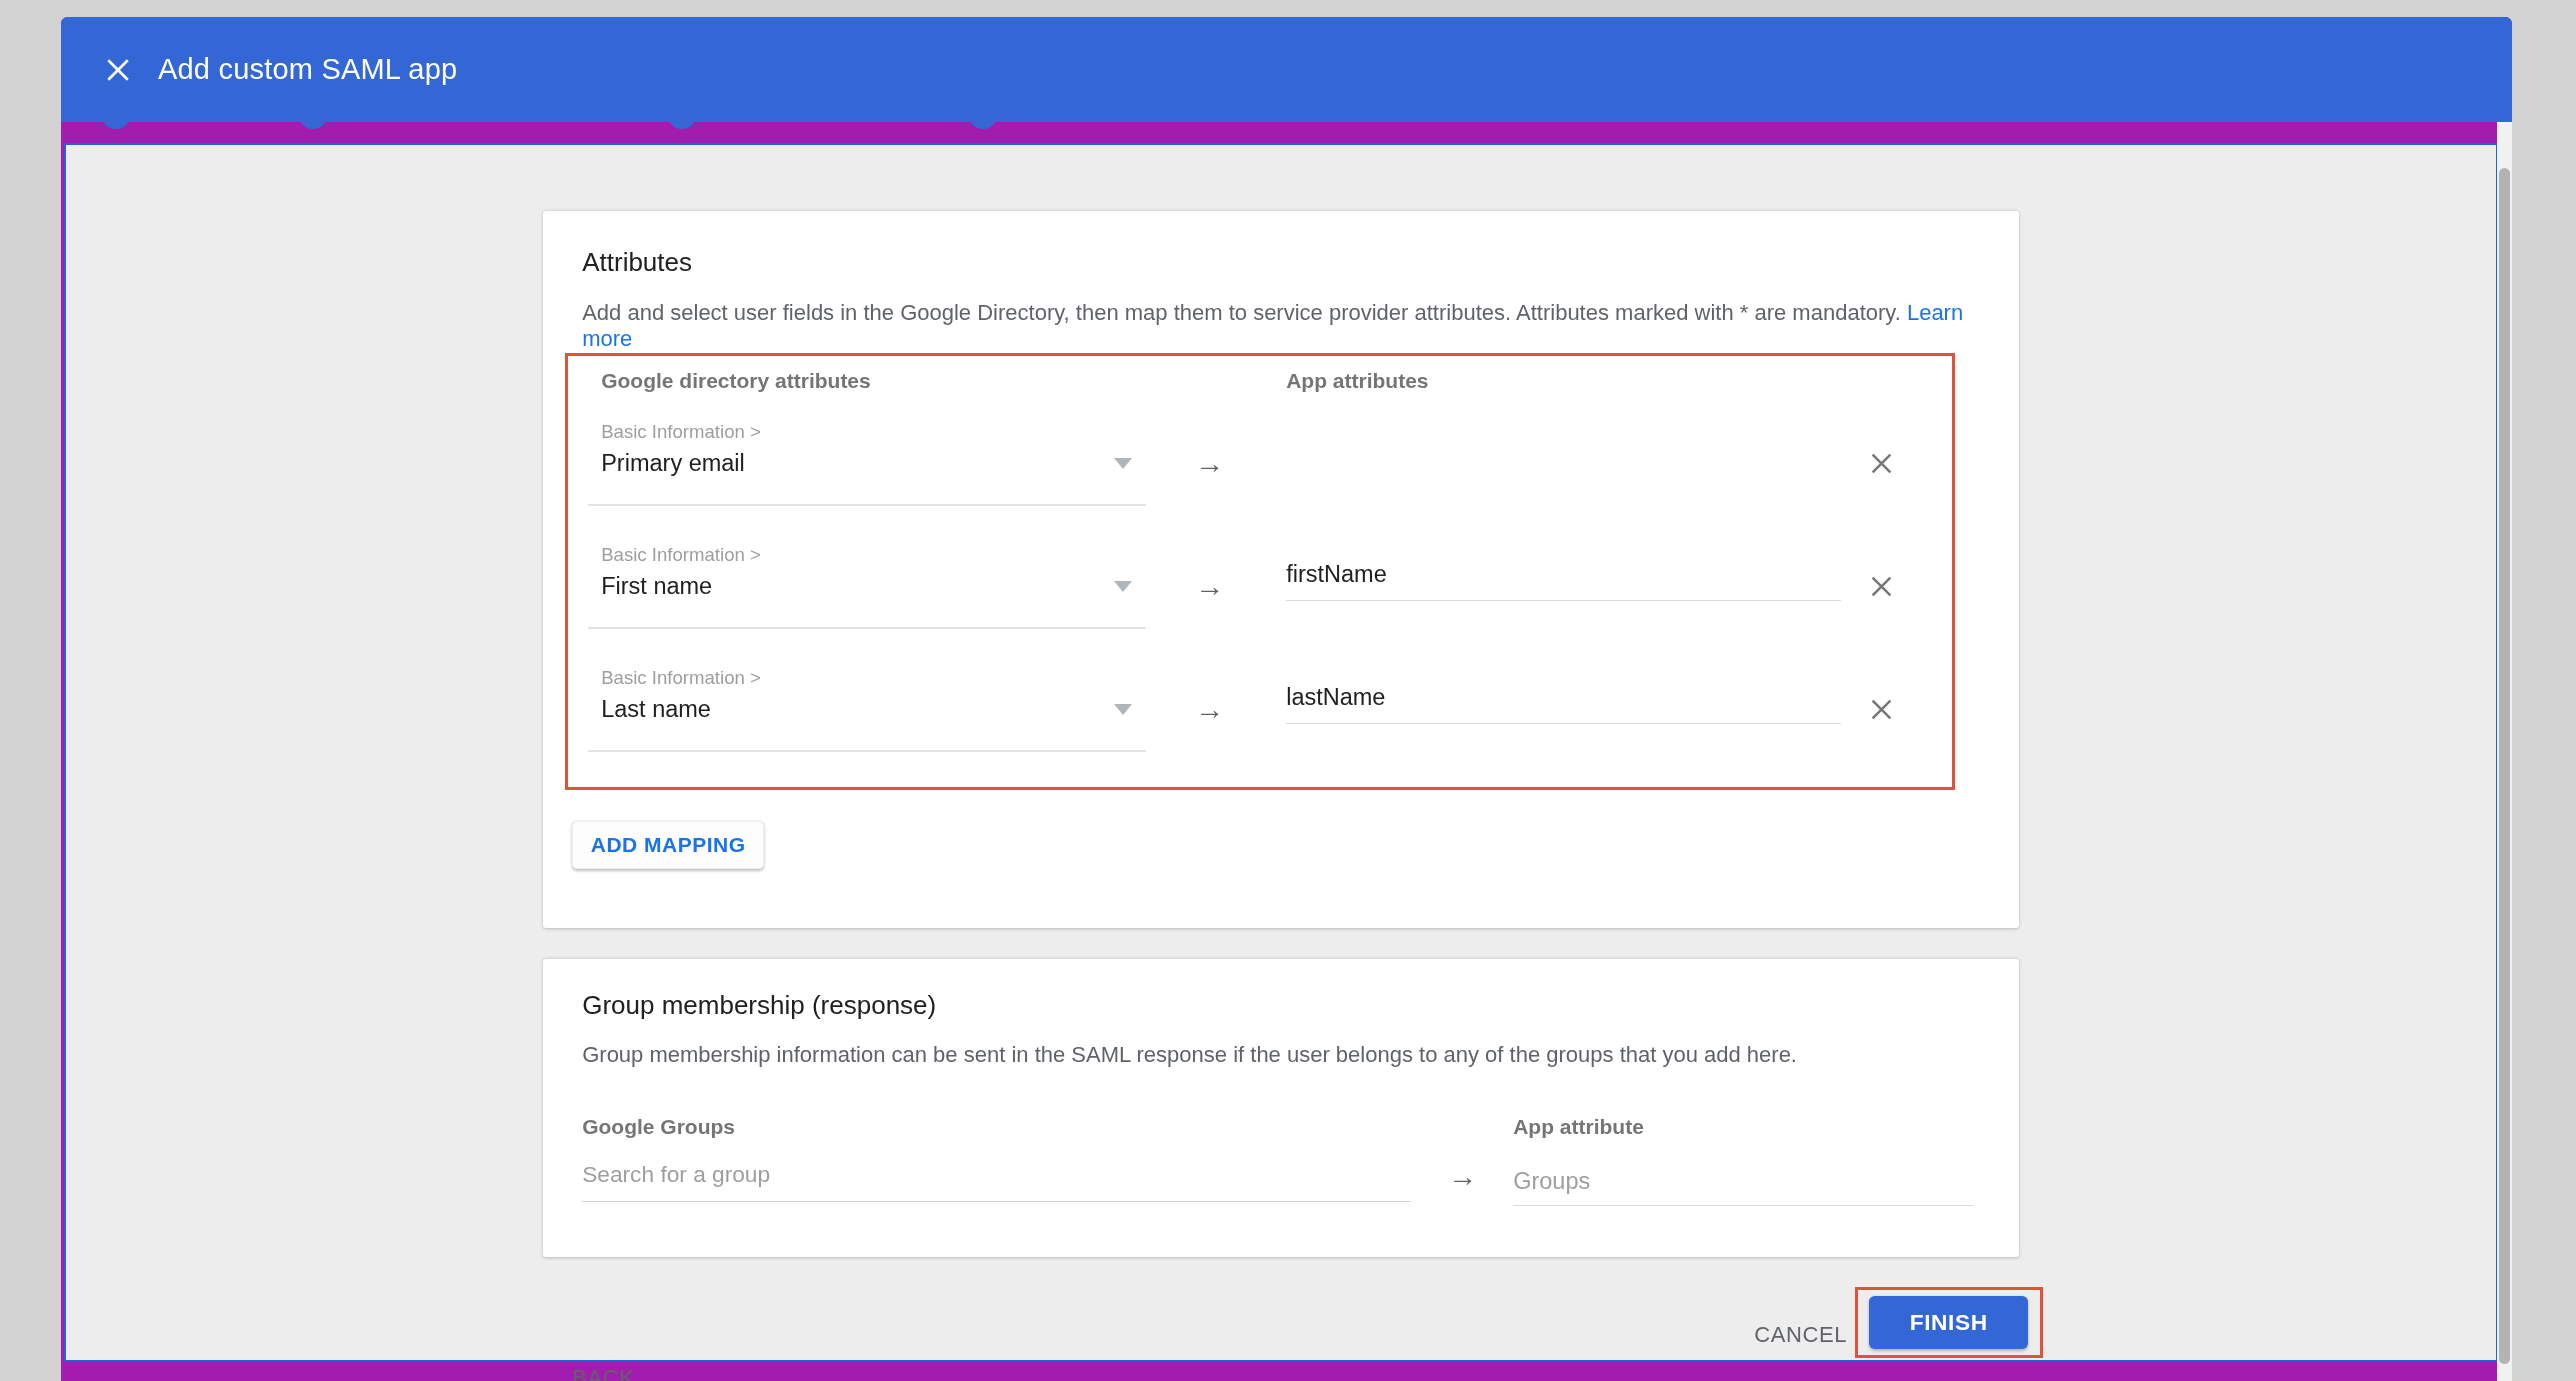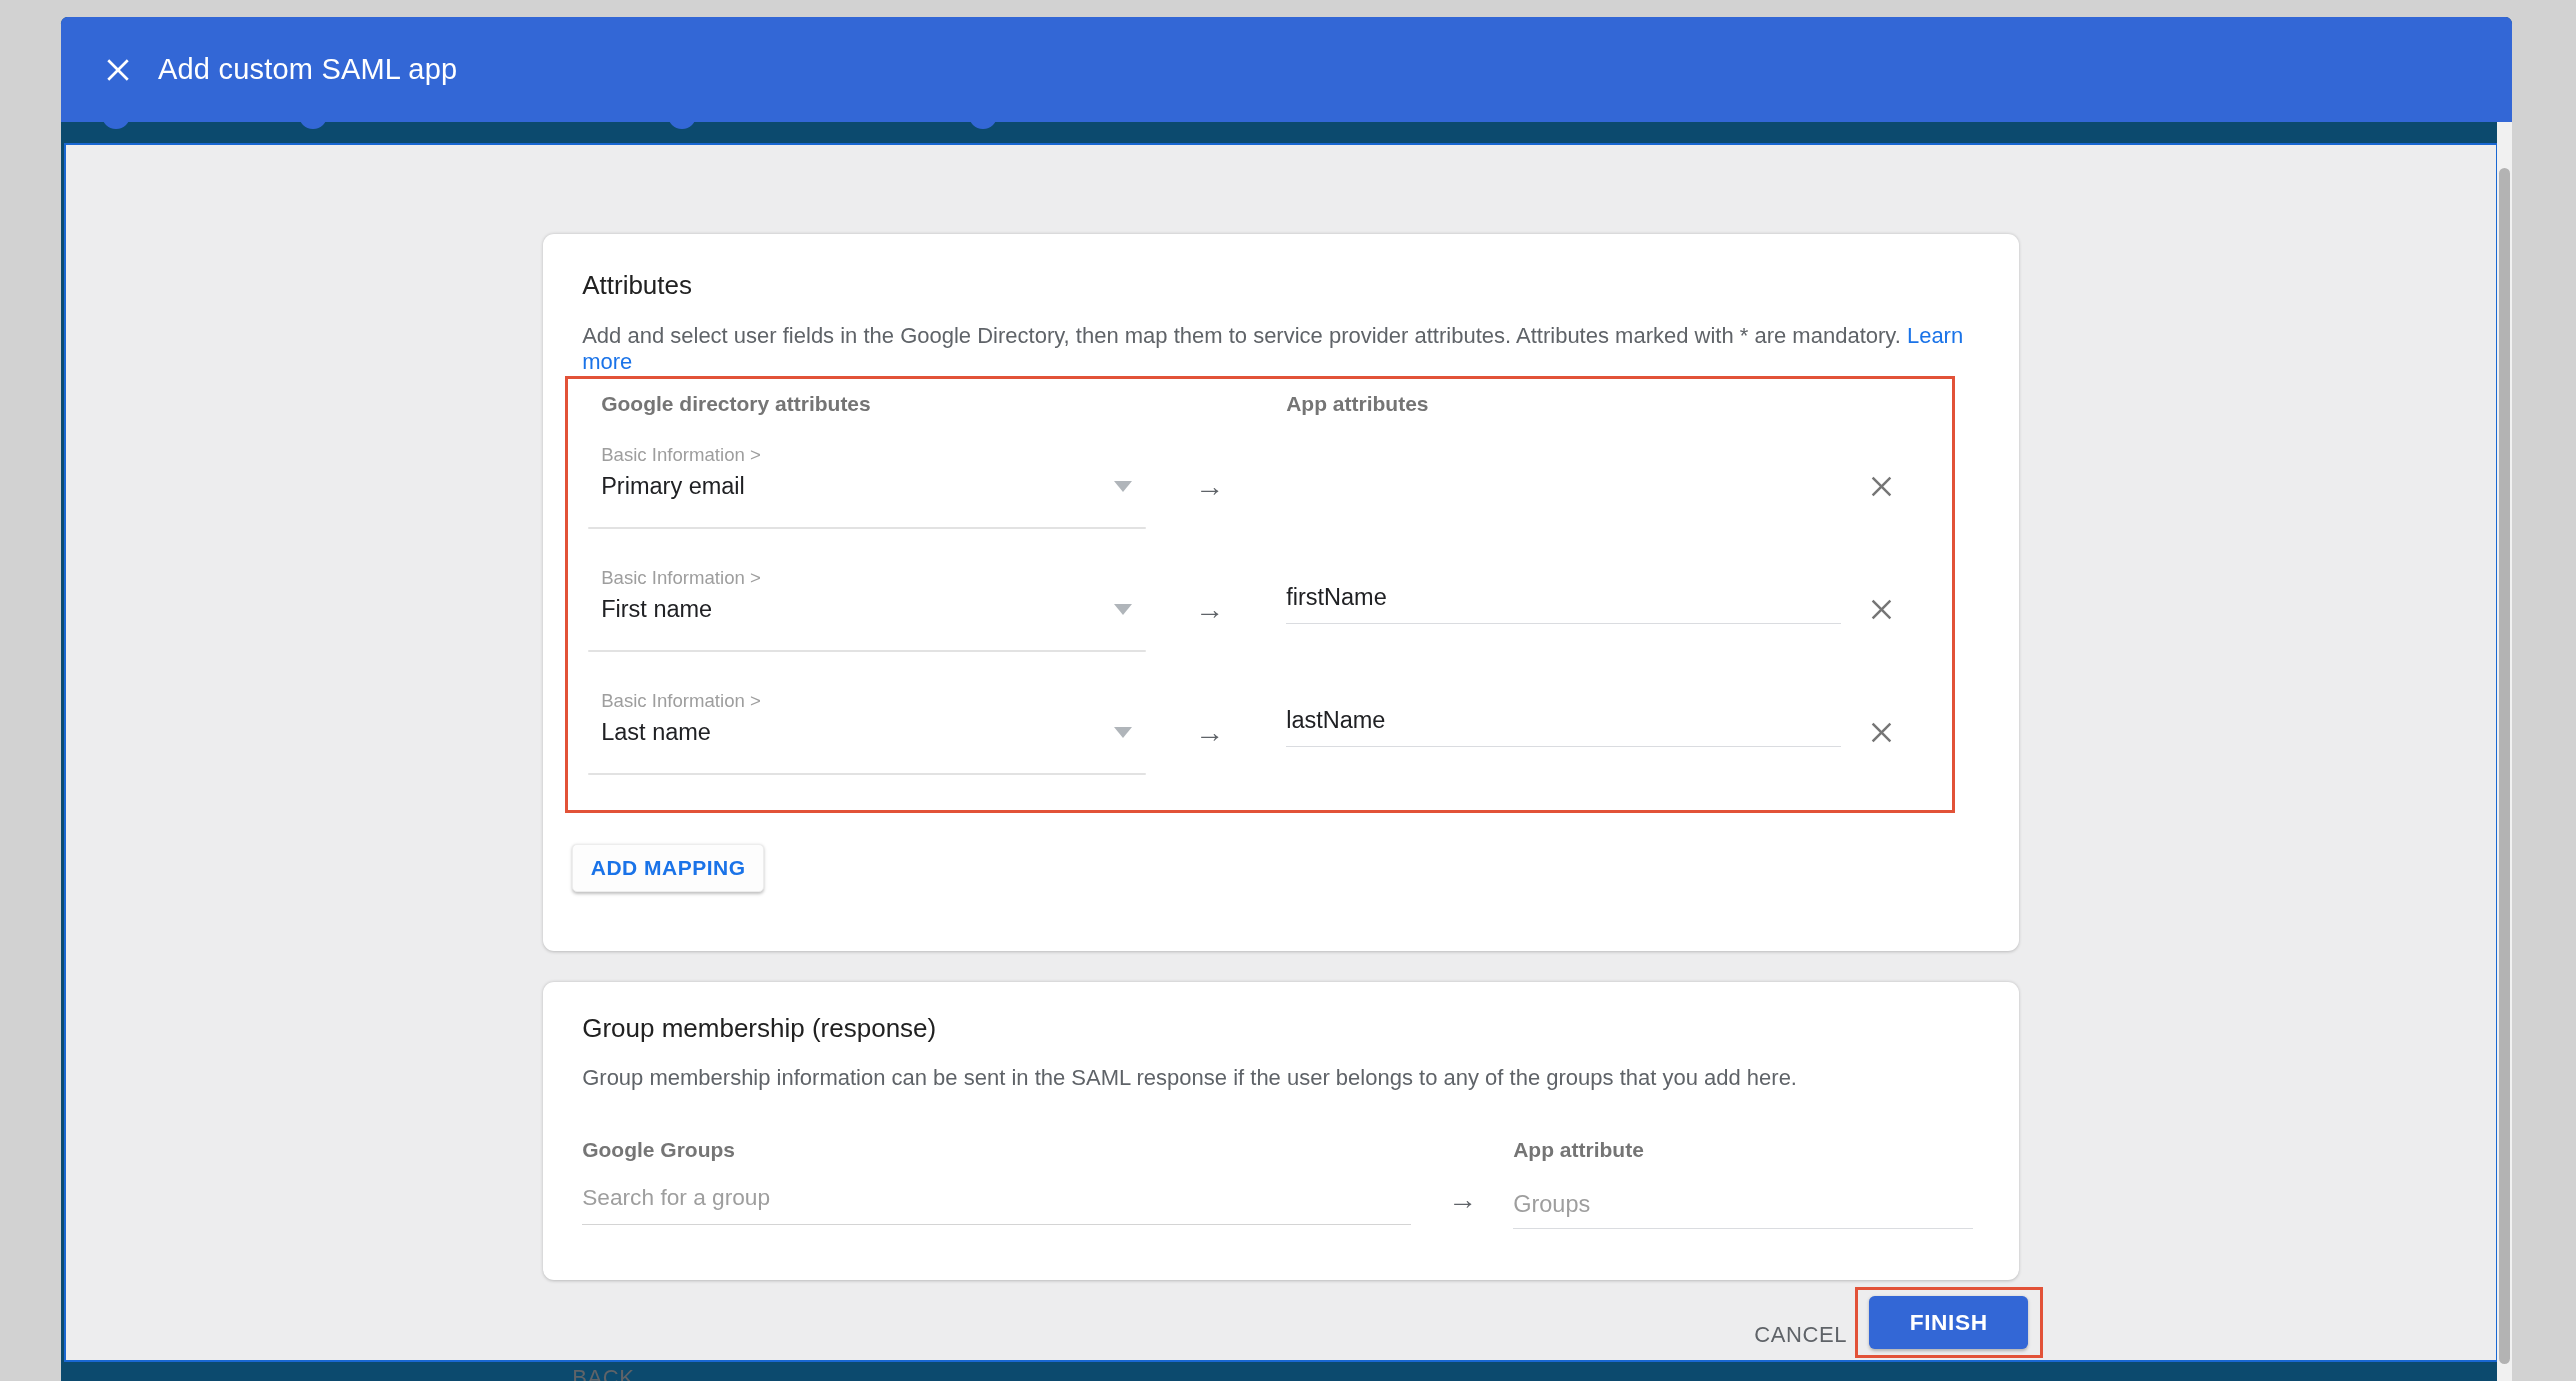--- a/index.html
+++ b/index.html
@@ -5,21 +5,21 @@
   * { margin:0; padding:0; box-sizing:border-box; }
   html,body { width:2576px; height:1382px; }
   body {
     background:#d2d2d2;
     font-family:"Liberation Sans","DejaVu Sans",sans-serif;
     overflow:hidden;
     position:relative;
   }
   .dialog {
     position:absolute; left:61px; top:17px; width:2451px; height:1365px;
-    background:#0c4a6e; border-radius:6.5px 6.5px 0 0;
+    background:#a21caf; border-radius:6.5px 6.5px 0 0;
   }
   .stepper-dot {
     position:absolute; width:27.5px; height:27.5px; border-radius:50%;
     background:#3367d6; top:84px; z-index:1;
   }
   .app-header {
     position:absolute; left:0; top:0; right:0; height:105px;
     background:#3367d6; border-radius:6.5px 6.5px 0 0; z-index:2;
     display:flex; align-items:center;
   }
@@ -40,21 +40,21 @@
     position:absolute; right:2.4px; top:46px; width:10.5px; height:1196px;
     background:#b3b3b3; border-radius:5.7px;
   }
   
   .content-box {
     position:absolute; left:3.2px; top:126px; width:2434px; height:1219px;
     border:2.4px solid #1967d2; background:#ededee; z-index:2;
   }
   .card {
     position:absolute; width:1476px; background:#ffffff;
-    border-radius:11px; box-shadow:0 0.8px 3.2px rgba(0,0,0,0.22);margin-top:23px;
+    border-radius:3px; box-shadow:0 0.8px 3.2px rgba(0,0,0,0.22);
   }
   .card-attributes { left:477px; top:66px; height:717px; }
   .card-groups     { left:477px; top:814px; height:298px; }
   .card-title { position:absolute; left:39px; font-size:26px; color:#212121; font-weight:400; }
   .card-desc  { position:absolute; left:39px; font-size:22px; color:#5f6368; }
   .link { color:#1a73e8; text-decoration:none; cursor:pointer; }
 
   
   .red-box-mappings {
     position:absolute; left:22px; top:142px; width:1390px; height:437px;

